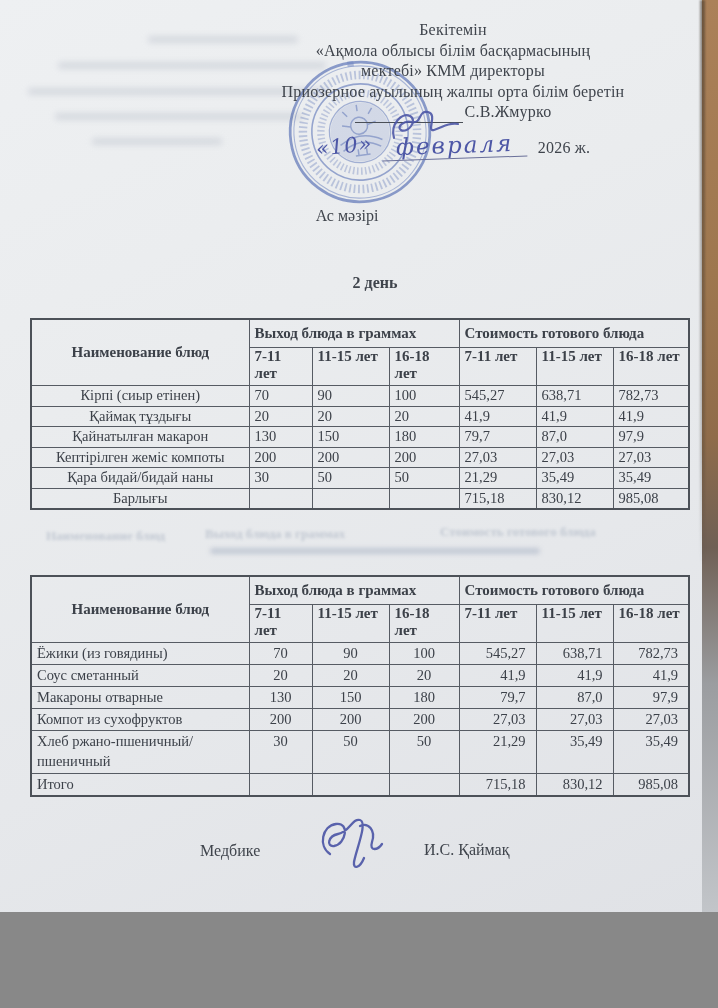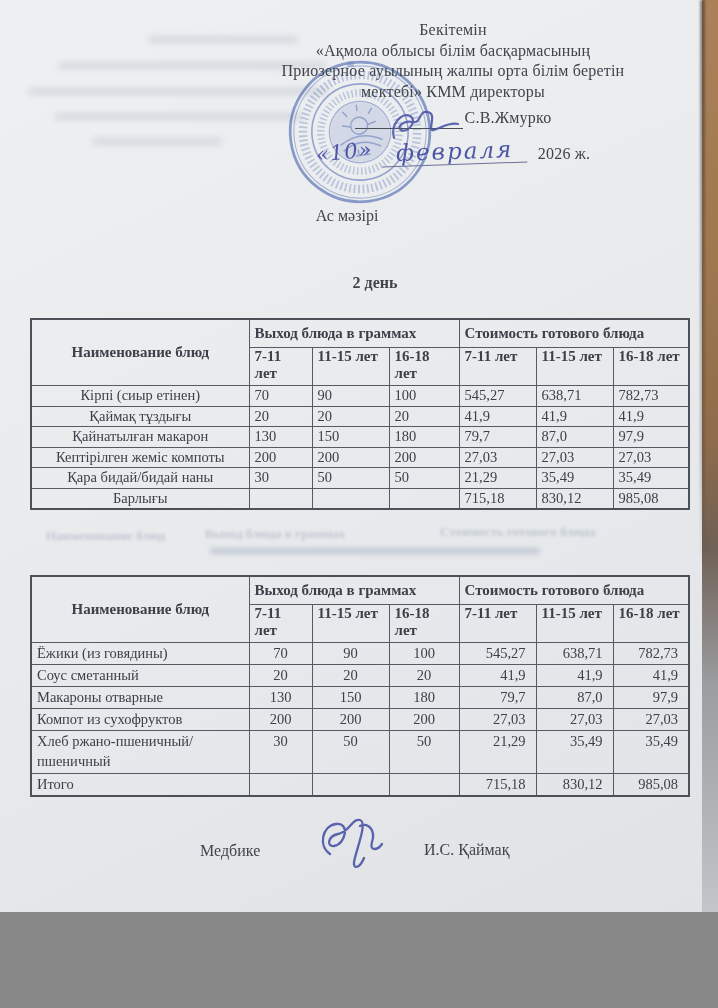--- a/index.html
+++ b/index.html
@@ -21,21 +21,21 @@
   .ghost-bar{position:absolute; height:7px; border-radius:3px; background:#c9ced6; filter:blur(3px); opacity:.65;}
   .ghost-mid{position:absolute; top:522px; left:40px; width:640px; height:34px; opacity:.42;
     filter:blur(1.6px); color:#8c99ae; font-size:13px; font-weight:bold; white-space:nowrap;}
   .ghost-mid .g1{position:absolute;left:6px;top:6px;}
   .ghost-mid .g2{position:absolute;left:165px;top:4px;}
   .ghost-mid .g3{position:absolute;left:400px;top:2px;}
   .ghost-num{position:absolute; height:6px; background:#b9c1cf; border-radius:3px; filter:blur(2.5px); opacity:.8;}
   
   .approval{position:absolute; left:212px; top:20px; width:482px; text-align:center;
     font-size:16px; line-height:20.5px; letter-spacing:.2px;}
-  .sign-line{margin-top:6px; height:24px;}
+  .sign-line{margin-top:0; height:24px;}
   .uline{display:inline-block; width:108px; border-bottom:1.5px solid #4a4f57; height:18px; vertical-align:bottom;}
   .director{margin-left:2px;}
   .date-line{margin-top:9px; font-size:16px;}
   .hw{font-family:"DejaVu Serif", serif; font-style:italic; color:#4d57a6;}
   .hw-day{display:inline-block; font-size:21px; transform:rotate(-6deg); letter-spacing:1px;}
   .hw-month{display:inline-block; font-size:23px; letter-spacing:2px; transform:rotate(-2deg);
     padding:0 14px 2px 14px; border-bottom:1.5px solid #6a7099; margin:0 6px;}
   .date-year{font-size:16px;}
   
   .stamp{position:absolute; left:286px; top:58px; width:148px; height:148px;
@@ -98,22 +98,22 @@
       <path d="M50,80 Q70,68 90,80"></path>
       <path d="M52,86 Q70,74 88,86"></path>
       <path d="M63,92 L77,92 M66,86 L66,92 M74,86 L74,92"></path>
     </g>
     <rect x="67" y="2.5" width="6" height="5" fill="#5b76c1" opacity=".5"></rect>
   </svg>
 
   <div class="approval">
     <div>Бекітемін</div>
     <div>«Ақмола облысы білім басқармасының</div>
+    <div>мектебі» КММ директоры</div>
     <div>Приозерное ауылының жалпы орта білім беретін</div>
-    <div>мектебі» КММ директоры</div>
     <div class="sign-line">
       <span class="uline"></span><span class="director">С.В.Жмурко</span>
     </div>
     <div class="date-line">
       <span class="hw hw-day">«10»</span>
       <span class="hw hw-month">февраля</span>
       <span class="date-year">2026 ж.</span>
     </div>
   </div>
 

